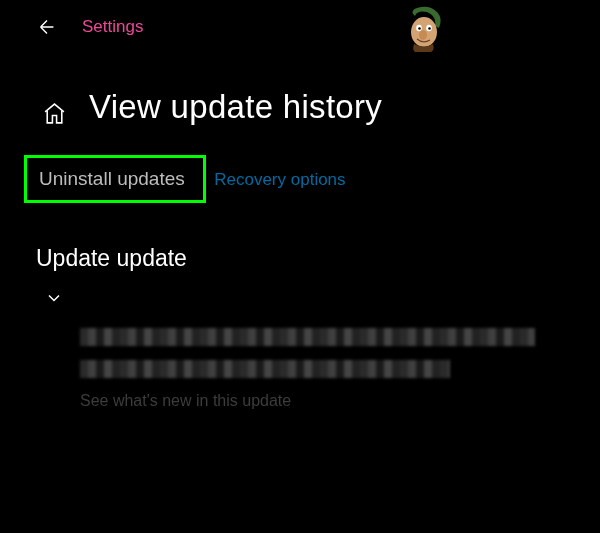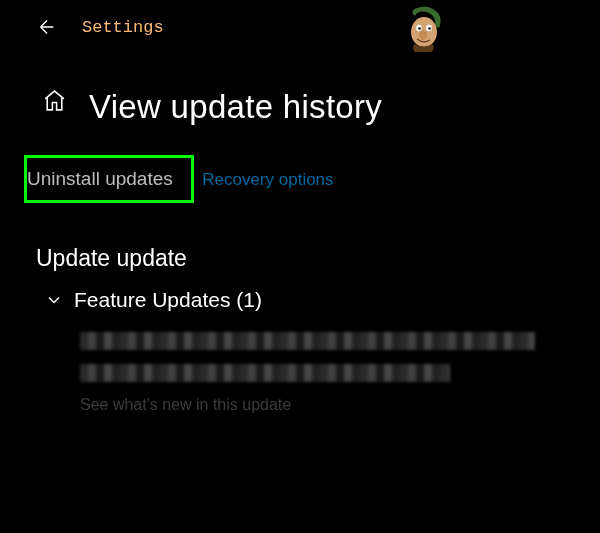--- a/index.html
+++ b/index.html
@@ -23,26 +23,25 @@
       gap: 24px;
     }
     .back-arrow {
       cursor: pointer;
       display: flex;
       align-items: center;
     }
     .header-title {
       font-size: 17px;
       font-weight: 400;
-      color: #fdba74;
-      font-family: Liberation Mono, monospace;
+      color: #ec4899;
     }
     .page-title-row {
       display: flex;
-      align-items: flex-start;
+      align-items: flex-end;
       padding: 40px 20px 20px 42px;
       gap: 22px;
     }
     .home-icon {
       cursor: pointer;
       display: flex;
       align-items: center;
     }
     .page-title {
       font-size: 33px;
@@ -55,21 +54,21 @@
     }
     .link-item {
       display: inline-block;
       font-size: 18px;
       cursor: pointer;
       padding: 10px 6px;
     }
     .highlight-box {
       border: 3px solid #00ff00;
       display: inline-block;
-      padding: 10px 18px 10px 0;
+      padding: 10px 18px 10px 12px;
       margin-left: -8px;
       margin-bottom: 2px;
     }
     .highlight-box .link-text {
       color: #bdbdbd;
       font-size: 19px;
     }
     .recovery-link {
       color: #0369a1;
       font-size: 17px;
@@ -180,20 +179,19 @@
 </div>
 
 <div class="section-heading">Update update</div>
 
 <div class="collapsible-row">
   <span class="chevron">
     <svg width="20" height="20" viewBox="0 0 24 24" fill="none" stroke="#ffffff" stroke-width="1.8">
       <path d="M6 9l6 6 6-6"></path>
     </svg>
   </span>
-  <span class="collapsible-label">Feature Updates (1)</span>
 </div>
 
 <div class="blurred-content">
   <div class="blur-line line1"></div>
   <div class="blur-line line2"></div>
   <div class="see-whats-new">See what's new in this update</div>
 </div>
 
 </body></html>

